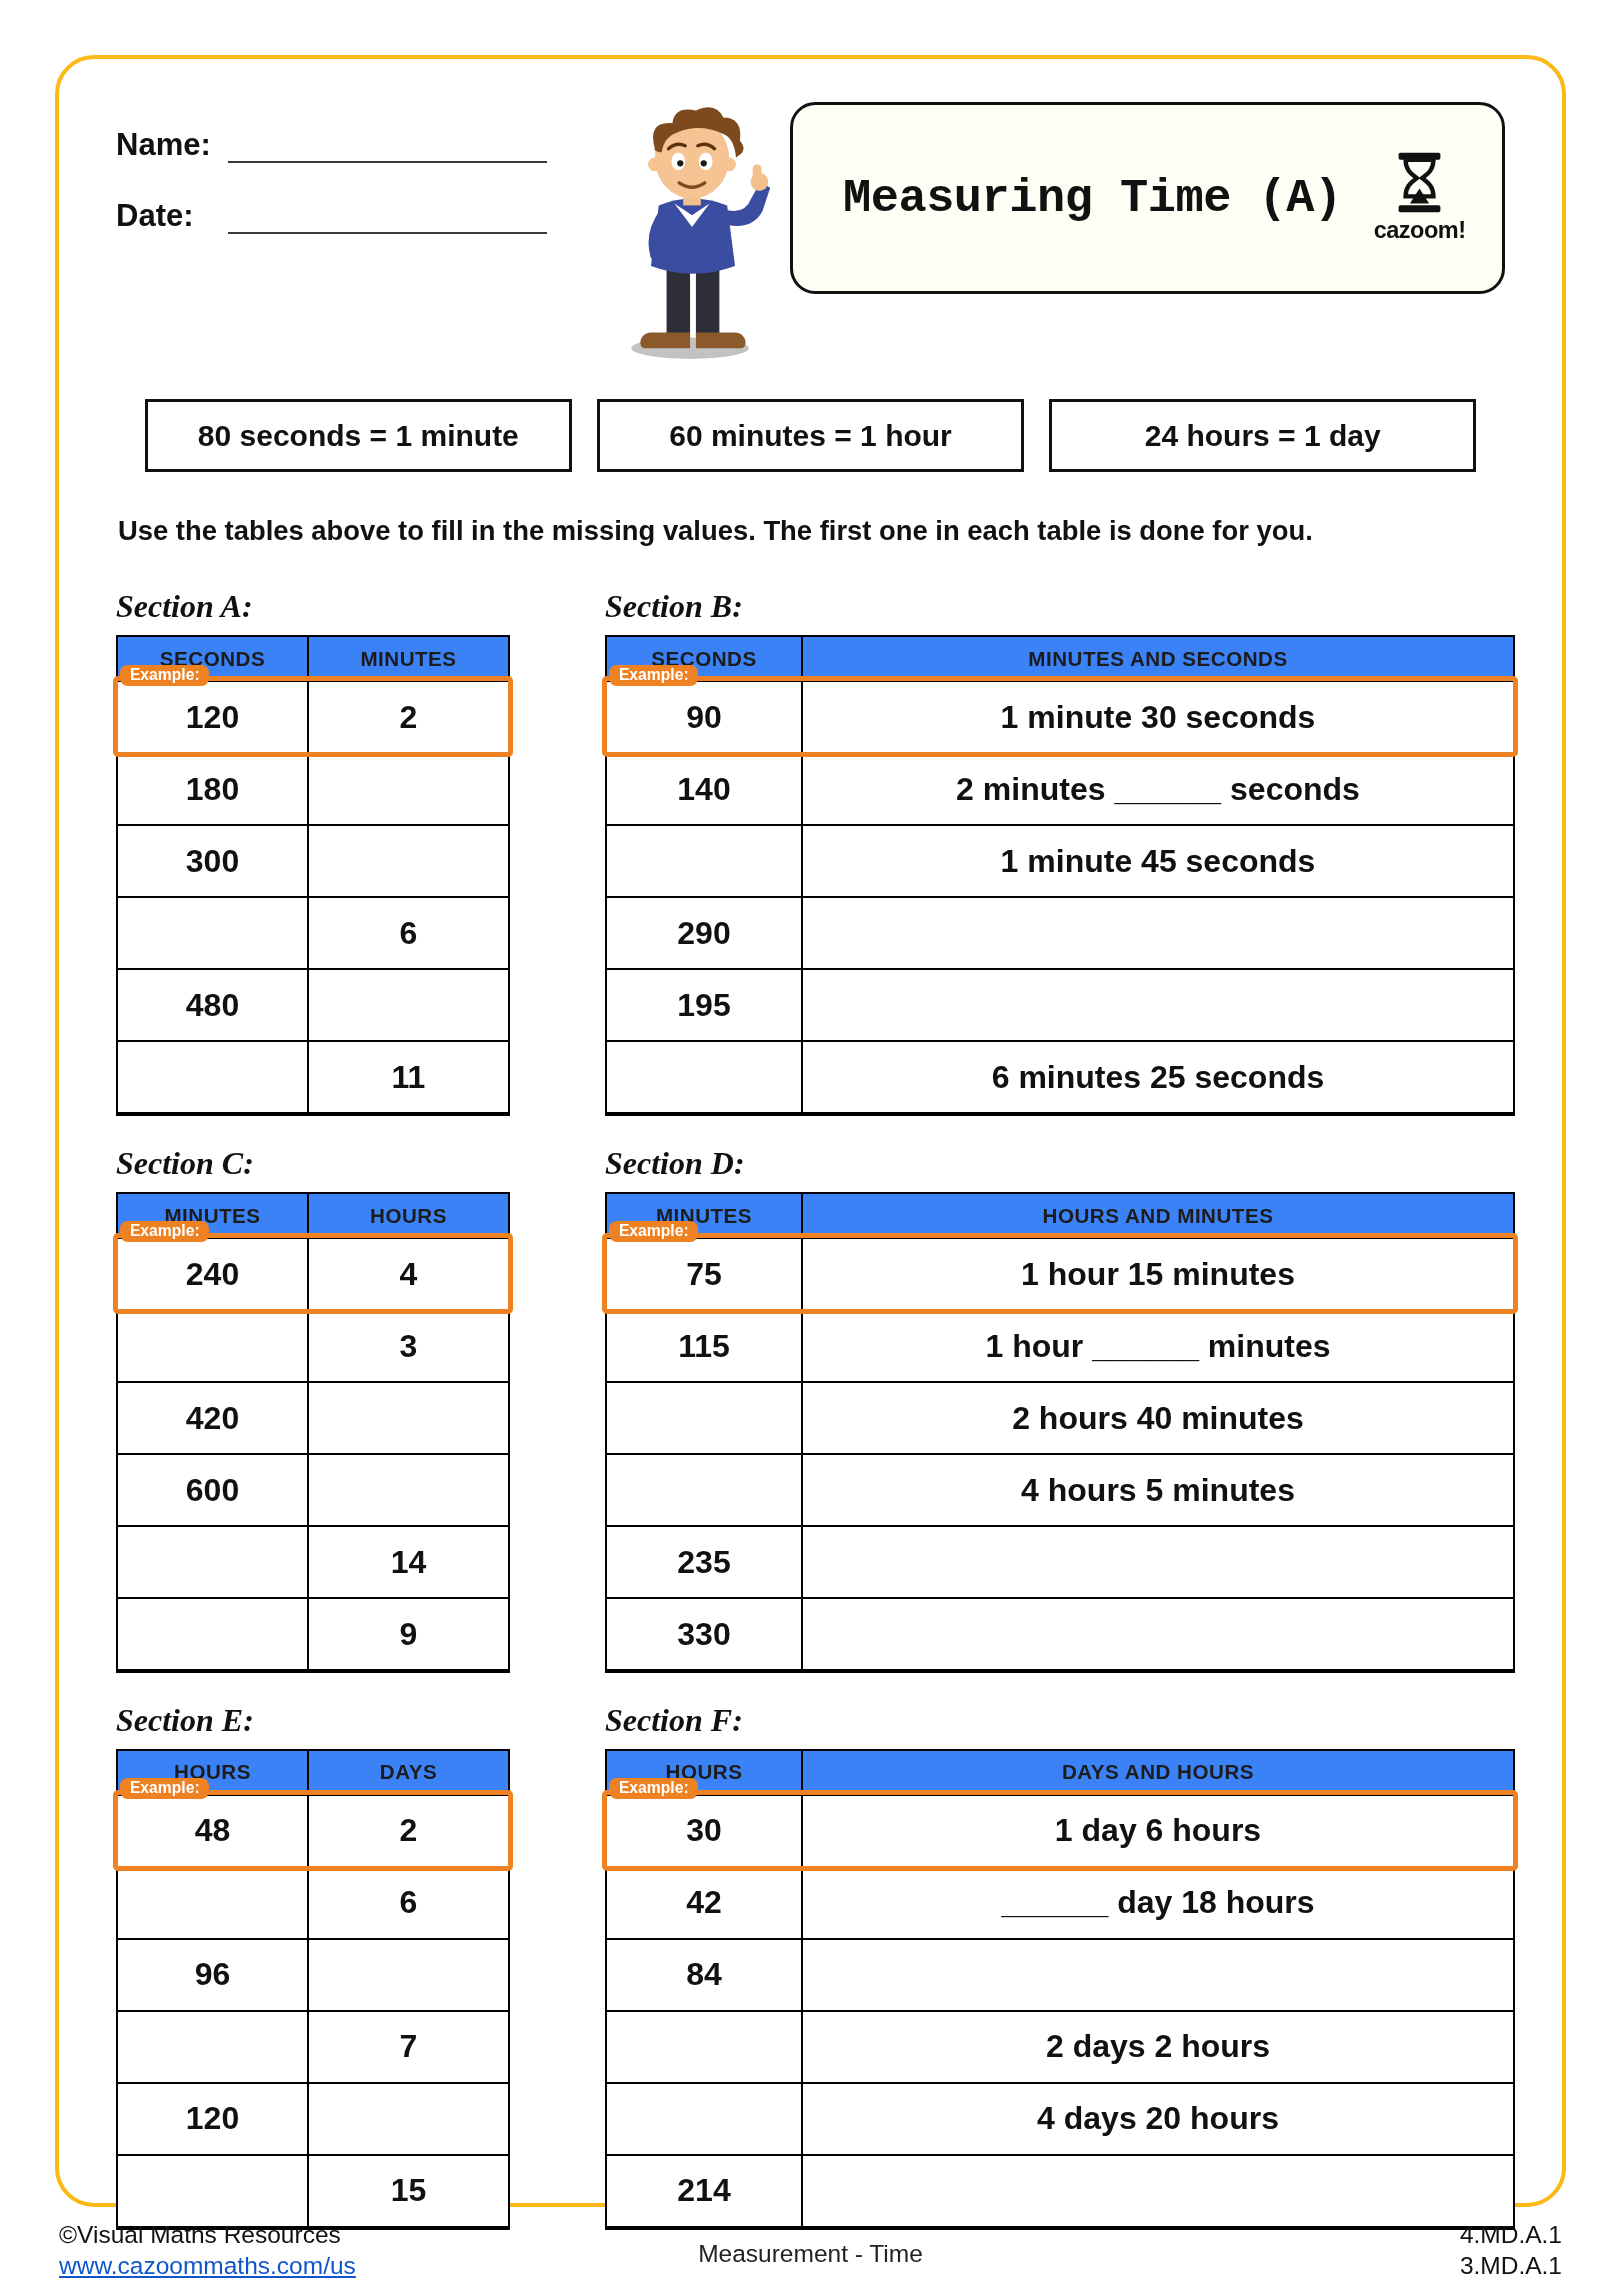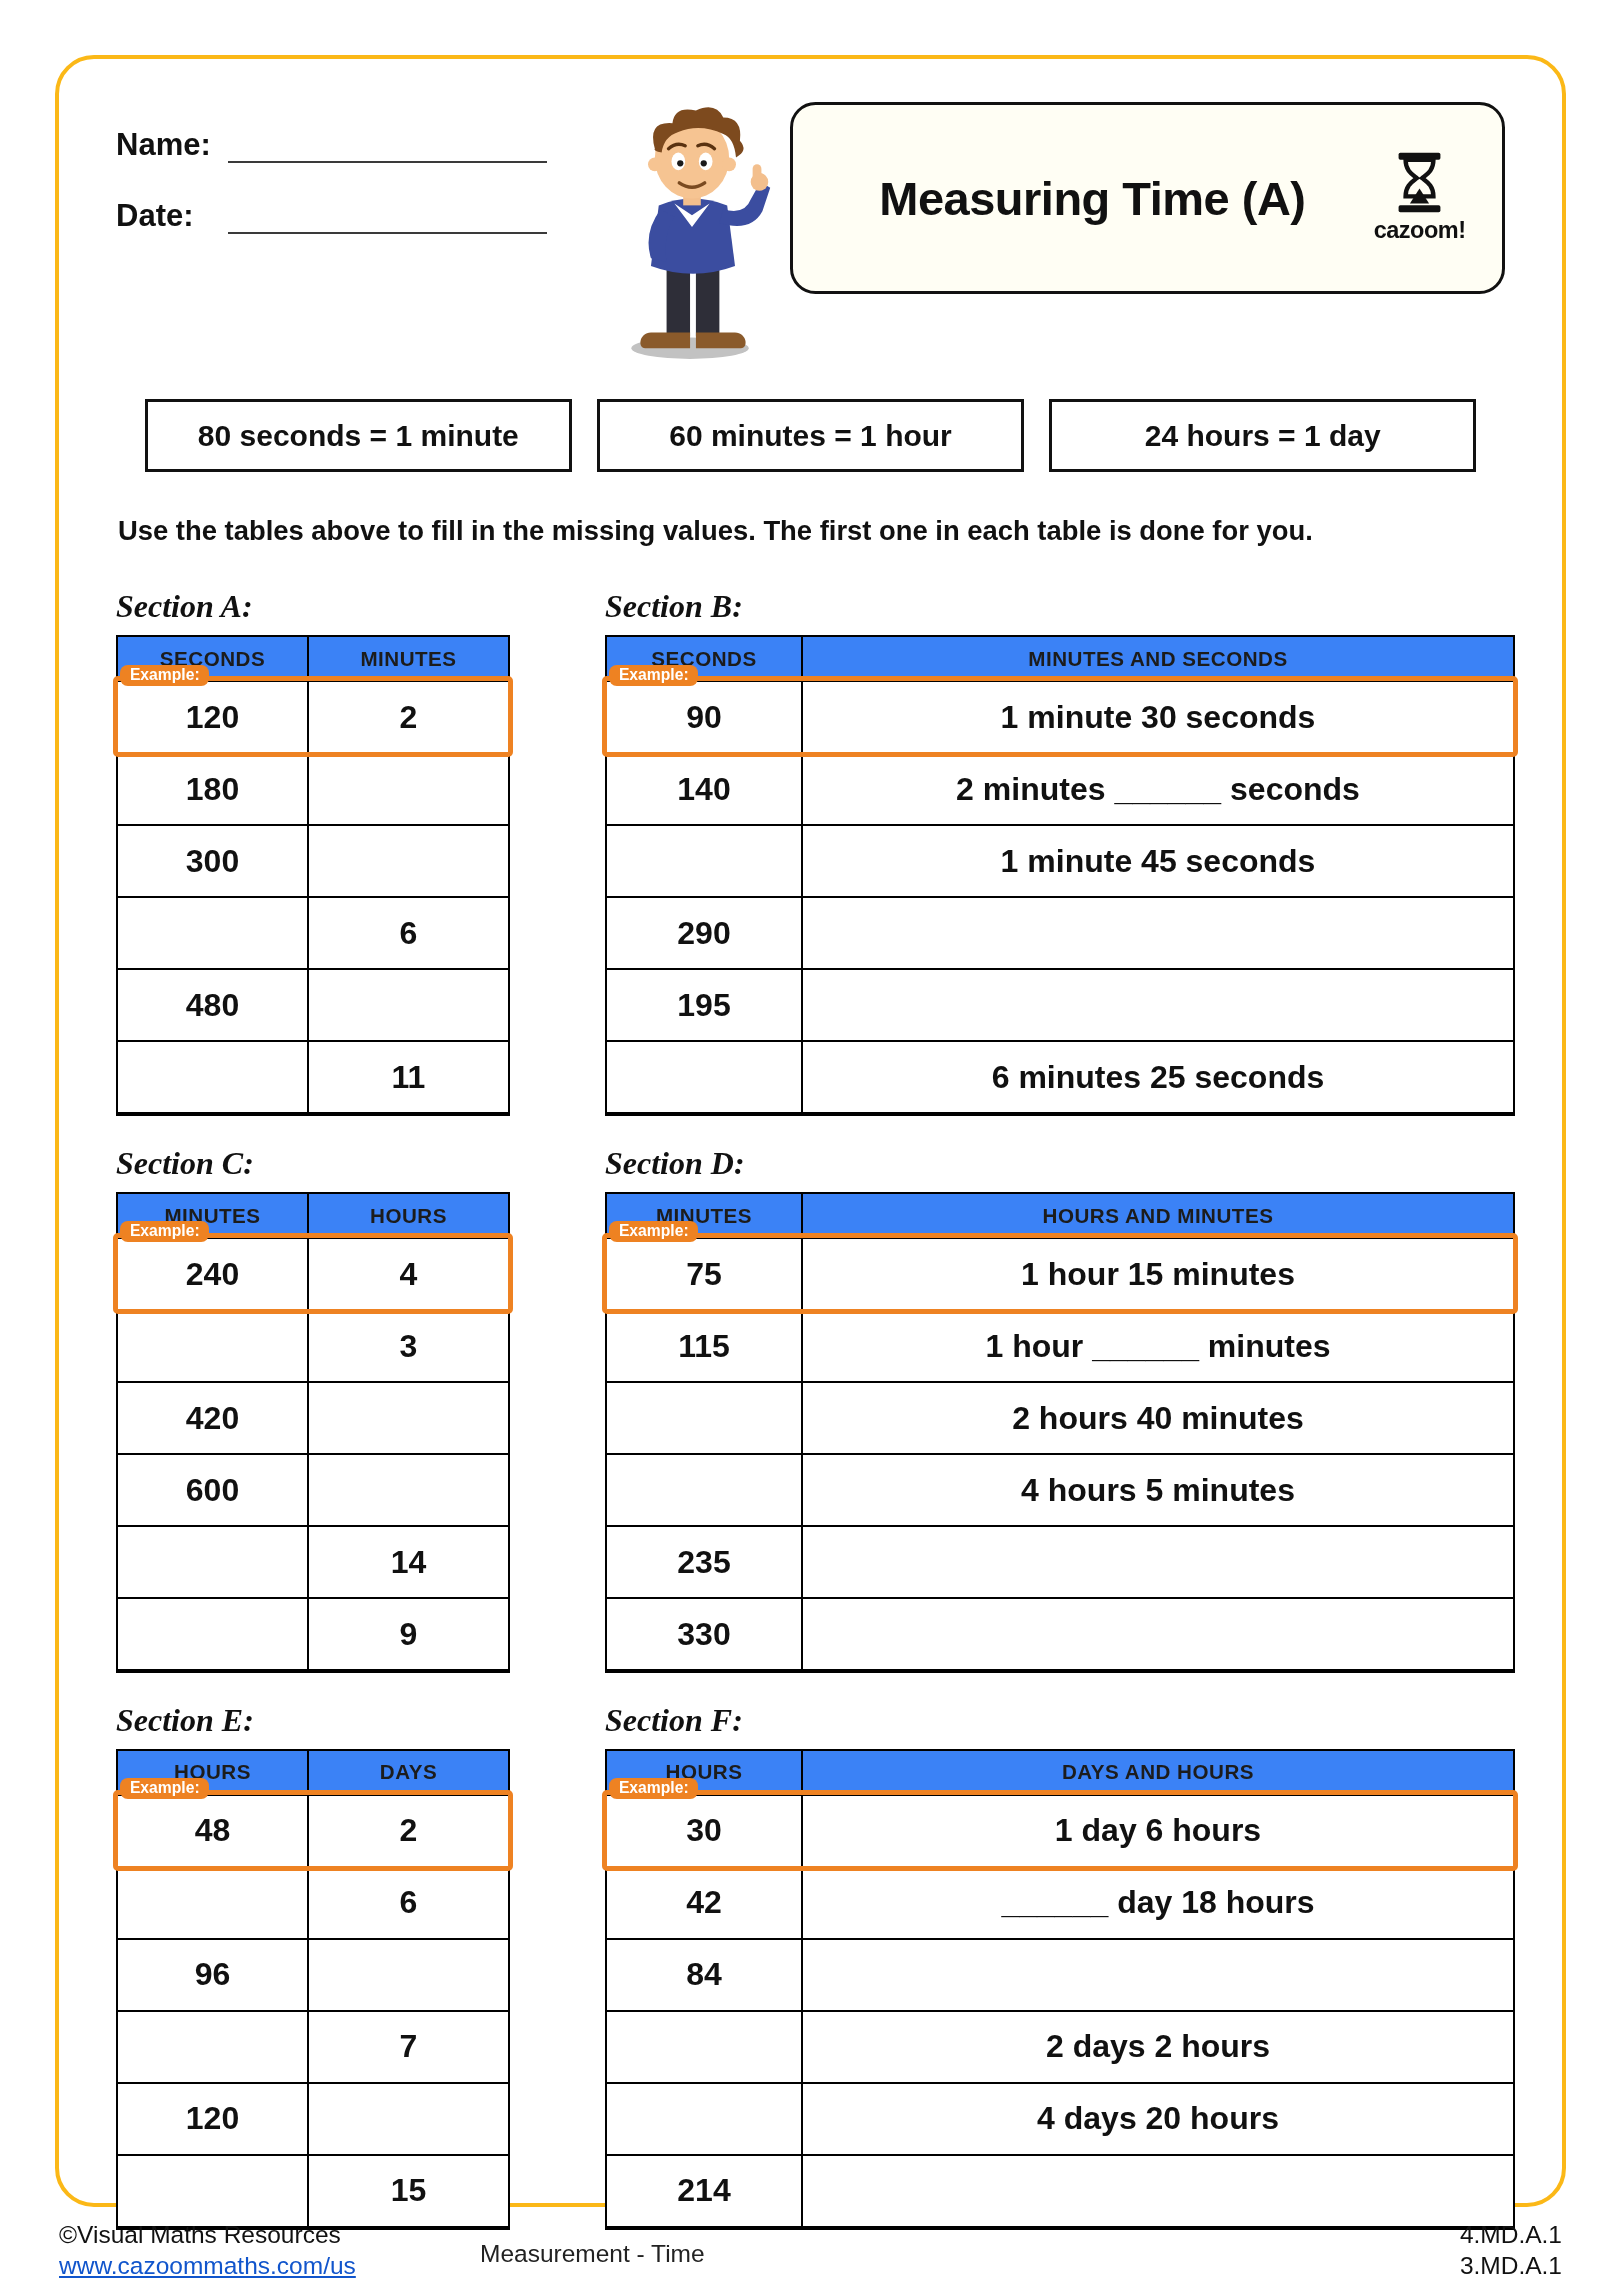--- a/index.html
+++ b/index.html
@@ -18,21 +18,21 @@
   .header-row { display:flex; align-items:flex-start; }
   .name-date { width:431px; padding-top:27.4px; flex:0 0 auto; }
   .nd-row { display:flex; align-items:flex-end; margin-bottom:35px; }
   .nd-label { font-weight:bold; font-size:31px; width:106px; }
   .nd-line { flex:1; border-bottom:2.9px solid #3a3a3a; height:35px; margin-left:5.9px; }
   .mascot { width:176px; height:284px; flex:0 0 auto; margin:-19.6px 9.8px 0 57px; }
   .title-box {
     flex:1; height:192px; border:3.9px solid #111; border-radius:25.5px;
     background:#FFFEF4; display:flex; align-items:center; padding:0 27.4px; margin-top:2px;
   }
-  .title-text { flex:1; text-align:center; font-weight:bold; font-size:47px; letter-spacing:-0.5px; }
+  .title-text { flex:1; text-align:center; font-weight:bold; font-size:47px; letter-spacing:-0.5px;font-family:Liberation Mono, monospace; }
   .logo { width:110px; text-align:center; flex:0 0 auto; }
   .logo-word { font-weight:bold; font-size:23.5px; margin-top:0; letter-spacing:-0.5px; }
   
   .facts-row { display:flex; gap:25.5px; margin:35px 29px 0 29px; }
   .fact-box {
     flex:1; border:3.9px solid #111; height:73px; background:#fff;
     display:flex; align-items:center; justify-content:center;
     font-weight:bold; font-size:30px;
   }
   
@@ -66,21 +66,21 @@
   .example-tag {
     position:absolute; top:-16.7px; left:2px; background:#EE8222; color:#fff;
     font-size:15.7px; font-weight:bold; padding:1px 9.8px 2px 9.8px; border-radius:7.8px;
   }
   
   .footer {
     position:absolute; left:59px; right:59px; bottom:11.8px;
     display:flex; align-items:flex-end; font-size:24.5px; color:#111;
   }
   .footer-left { width:421px; line-height:1.25; }
-  .footer-center { flex:1; padding-bottom:13.7px; color:#222; }
+  .footer-center { flex:1; text-align:center; padding-bottom:13.7px; color:#222; }
   .footer-right { width:421px; text-align:right; line-height:1.25; }
   .link { color:#1155CC; text-decoration:underline; cursor:pointer; }
 </style>
 </head>
 <body>
 
 <div class="page">
   <div class="frame">
 
     <div class="header-row">

